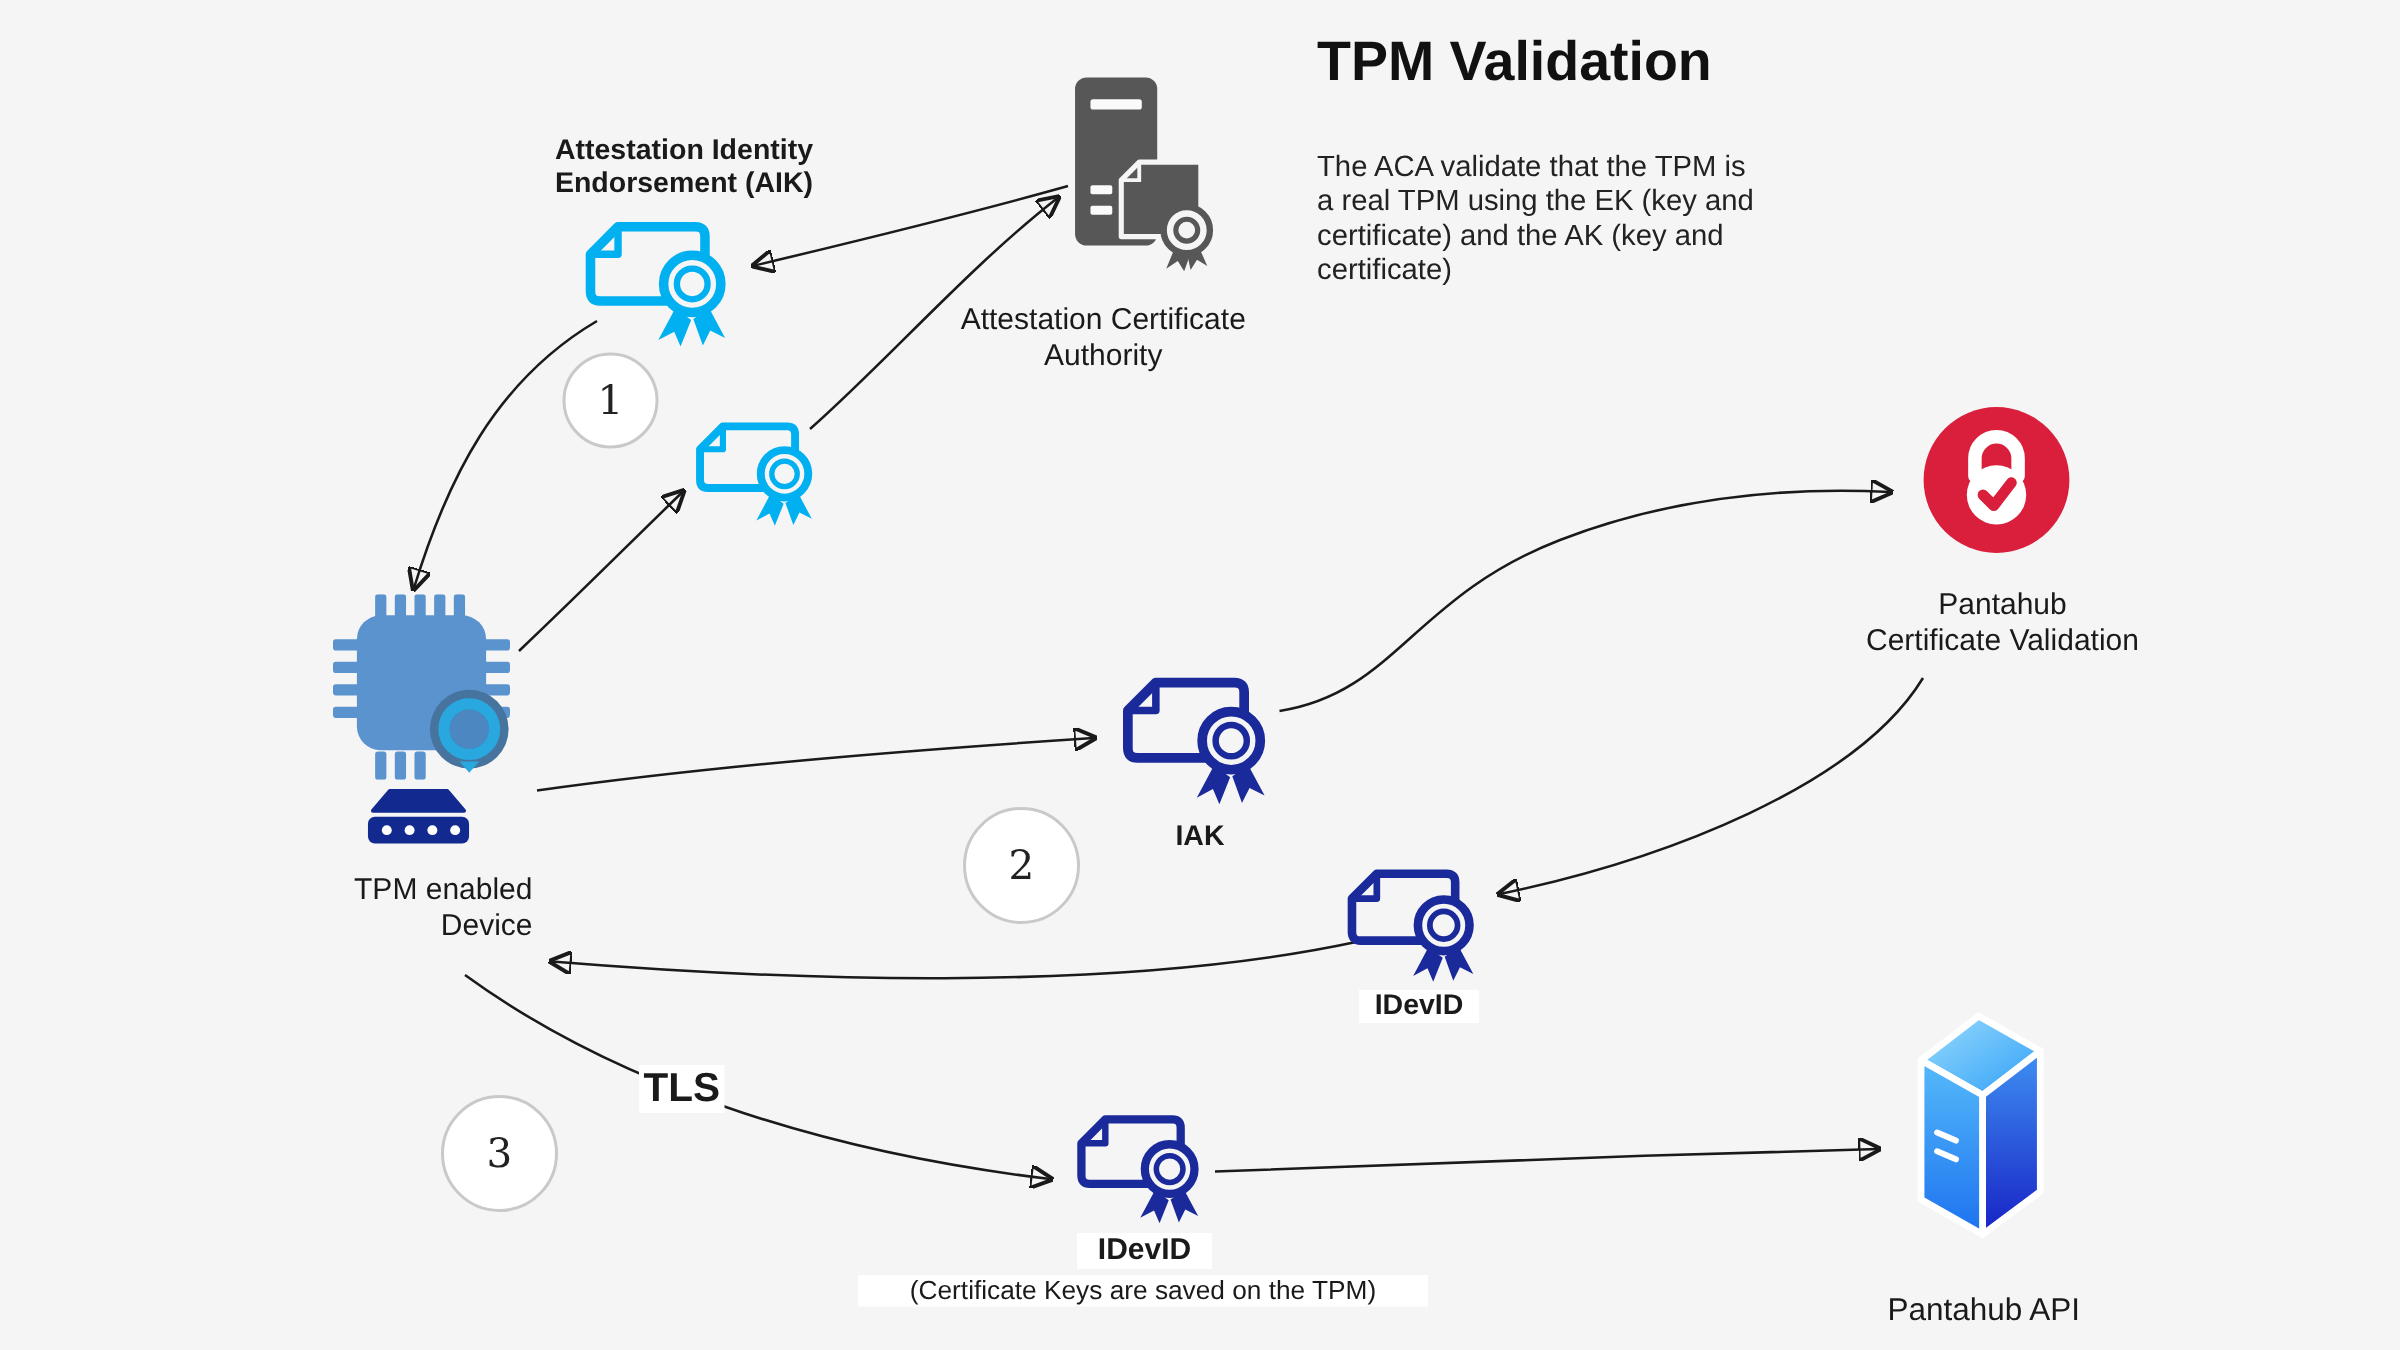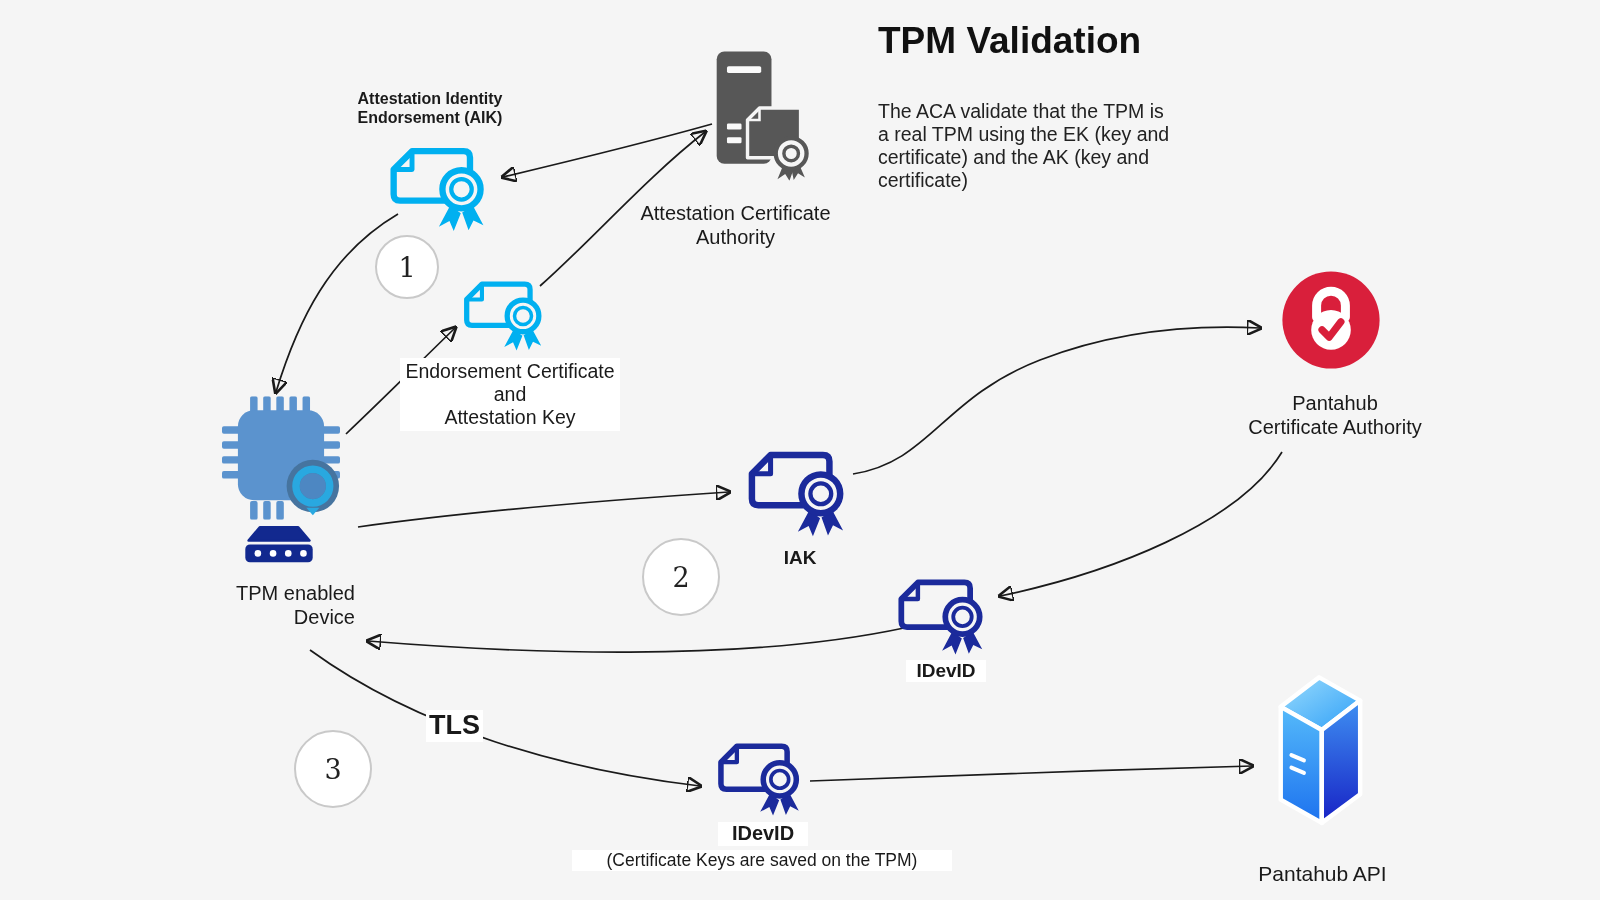--- a/index.html
+++ b/index.html
@@ -136,21 +136,21 @@
   </svg>
 
   <div class="abs title" style="left:878px;top:20px;">TPM Validation</div>
   <div class="abs desc" style="left:878px;top:100px;width:330px;">
     <div>The ACA validate that the TPM is</div>
     <div>a real TPM using the EK (key and</div>
     <div>certificate) and the AK (key and</div>
     <div>certificate)</div>
   </div>
 
-  <div class="abs label bold" style="left:320px;top:90px;width:220px;font-size:16px;text-align:center;">
+  <div class="abs label bold" style="left:346px;top:90px;width:220px;font-size:19px;text-align:center;">
     <div>Attestation Identity</div>
     <div>Endorsement (AIK)</div>
   </div>
   <svg class="abs icon cert-cyan" style="left:388px;top:146px;" width="106" height="88" viewBox="0 0 150 124">
       <use href="#sym-cert"></use>
     </svg>
   <div class="abs step-circle" style="left:375px;top:235px;width:64px;height:64px;">
       <span>1</span>
     </div>
 
@@ -158,25 +158,20 @@
       <use href="#sym-aca"></use>
     </svg>
   <div class="abs label" style="left:618px;top:202px;width:235px;">
     <div>Attestation Certificate</div>
     <div>Authority</div>
   </div>
 
   <svg class="abs icon cert-cyan" style="left:462px;top:280px;" width="88" height="73" viewBox="0 0 150 124">
       <use href="#sym-cert"></use>
     </svg>
-  <div class="abs label whitebg" style="left:400px;top:358px;width:220px;font-size:19.5px;padding:2px 0;">
-    <div>Endorsement Certificate</div>
-    <div>and</div>
-    <div>Attestation Key</div>
-  </div>
 
   <svg class="abs icon" style="left:222px;top:396px;" width="118" height="124" viewBox="0 0 126 132">
       <use href="#sym-chip"></use>
     </svg>
   <svg class="abs icon" style="left:242px;top:524px;" width="74" height="41" viewBox="0 0 112 62">
       <use href="#sym-router"></use>
     </svg>
   <div class="abs label" style="left:190px;top:582px;width:165px;text-align:right;">
     <div>TPM enabled</div>
     <div>Device</div>
@@ -189,21 +184,21 @@
   <svg class="abs icon cert-navy" style="left:746px;top:450px;" width="108" height="89" viewBox="0 0 150 124">
       <use href="#sym-cert"></use>
     </svg>
   <div class="abs label bold" style="left:756px;top:547px;width:88px;font-size:19px;">IAK</div>
 
   <svg class="abs icon" style="left:1277px;top:266px;" width="108" height="108" viewBox="0 0 120 120">
       <use href="#sym-lock"></use>
     </svg>
   <div class="abs label" style="left:1205px;top:392px;width:260px;">
     <div>Pantahub</div>
-    <div>Certificate Authority</div>
+    <div>Certificate Validation</div>
   </div>
 
   <svg class="abs icon cert-navy" style="left:896px;top:578px;" width="96" height="79" viewBox="0 0 150 124">
       <use href="#sym-cert"></use>
     </svg>
   <div class="abs label bold whitebg" style="left:906px;top:660px;width:80px;font-size:19px;">IDevID</div>
 
   <div class="abs step-circle" style="left:294px;top:730px;width:78px;height:78px;">
       <span>3</span>
     </div>

